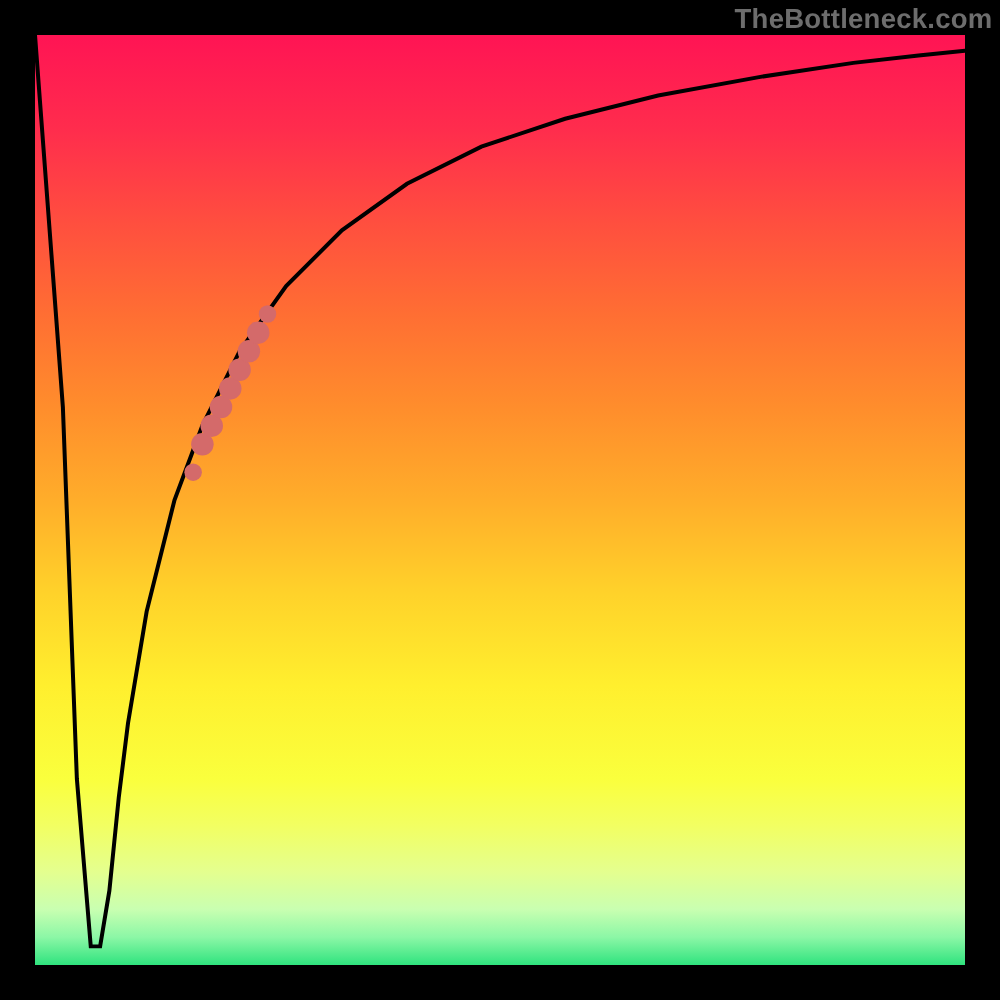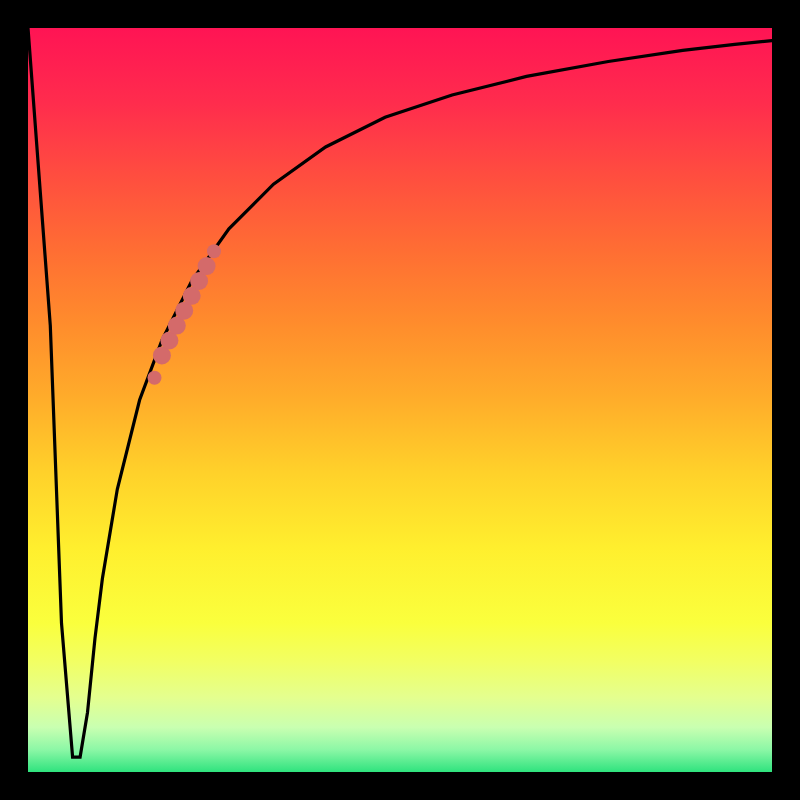--- a/index.html
+++ b/index.html
@@ -71,13 +71,14 @@
           <circle cx="141.4" cy="312.5" r="9" fill="#d46a6a"></circle>
           <circle cx="148.8" cy="297.6" r="9" fill="#d46a6a"></circle>
           <circle cx="156.2" cy="282.7" r="9" fill="#d46a6a"></circle>
           <circle cx="163.7" cy="267.8" r="9" fill="#d46a6a"></circle>
           <circle cx="171.1" cy="253.0" r="9" fill="#d46a6a"></circle>
           <circle cx="178.6" cy="238.1" r="9" fill="#d46a6a"></circle>
           <circle cx="186.0" cy="223.2" r="7" fill="#d46a6a"></circle>
         </g>
     </svg>
   </div>
+  <div class="watermark">TheBottleneck.com</div>
 </div>
 
 </body></html>

